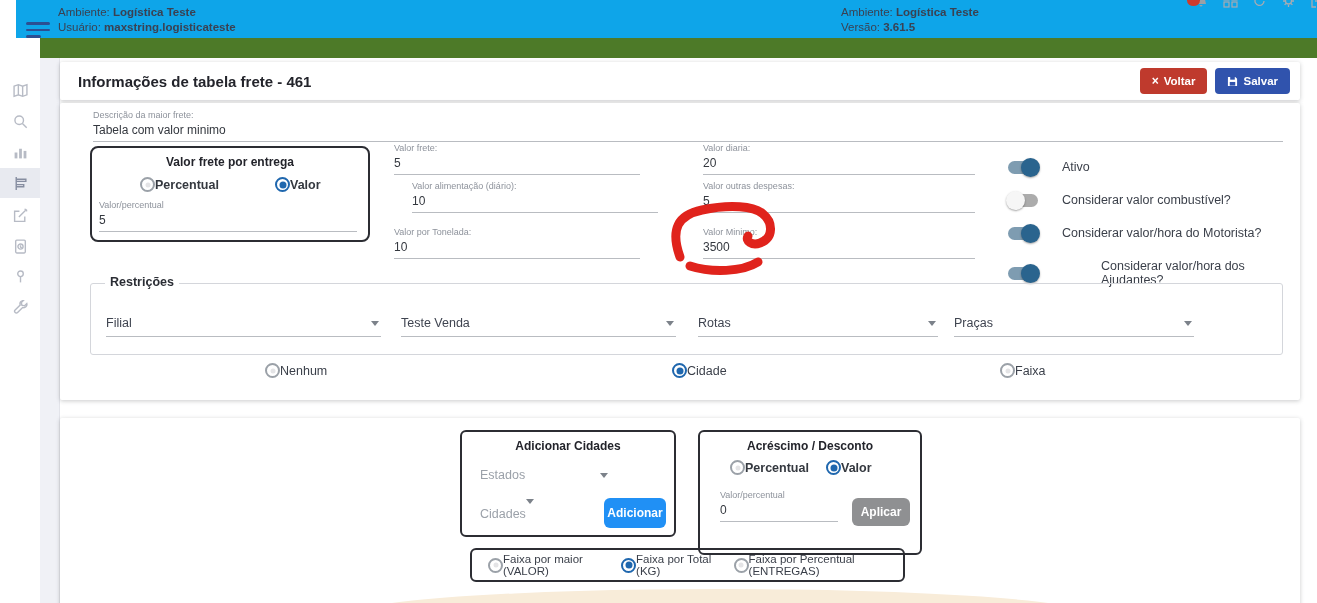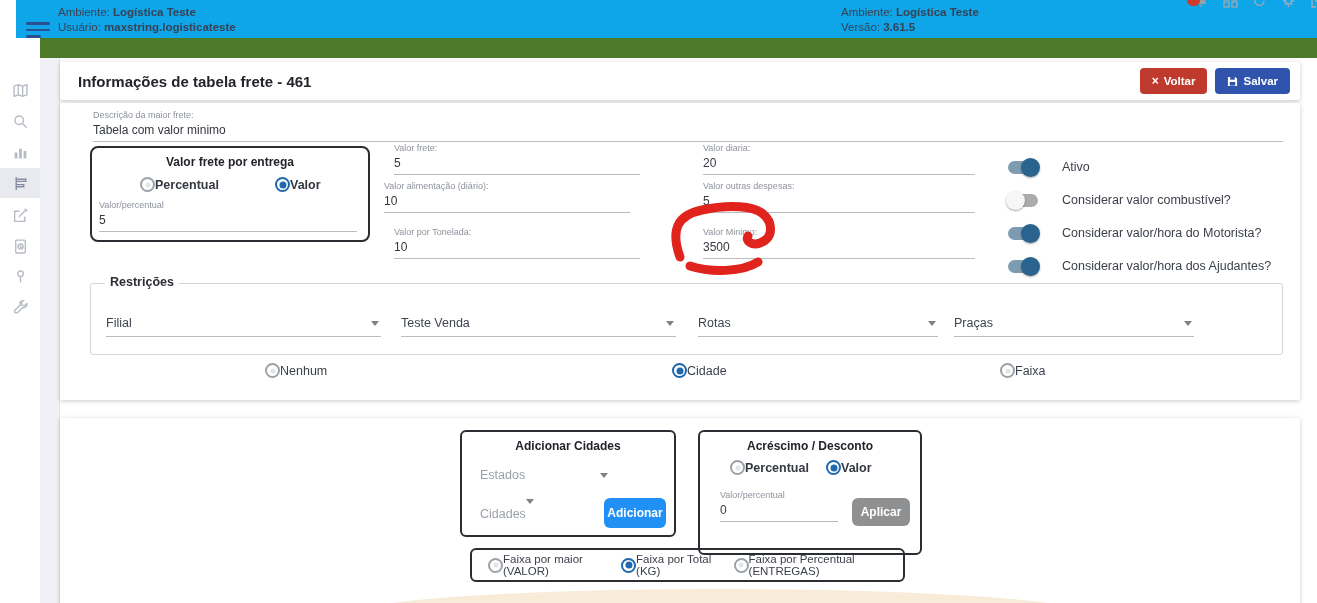--- a/index.html
+++ b/index.html
@@ -259,21 +259,21 @@
     </div>
 
     <div class="abs" style="left:334px; top:40px; width:246px;">
       <div class="flabel">Valor frete:</div>
       <div class="fvalue">5</div>
     </div>
     <div class="abs" style="left:643px; top:40px; width:272px;">
       <div class="flabel">Valor diaria:</div>
       <div class="fvalue">20</div>
     </div>
-    <div class="abs" style="left:324px; top:78px; width:246px;">
+    <div class="abs" style="left:352px; top:78px; width:246px;">
       <div class="flabel">Valor alimentação (diário):</div>
       <div class="fvalue">10</div>
     </div>
     <div class="abs" style="left:643px; top:78px; width:272px;">
       <div class="flabel">Valor outras despesas:</div>
       <div class="fvalue">5</div>
     </div>
     <div class="abs" style="left:334px; top:124px; width:246px;">
       <div class="flabel">Valor por Tonelada:</div>
       <div class="fvalue">10</div>
@@ -294,21 +294,21 @@
           <div class="knob"></div>
         </div>
       <span class="tlabel">Considerar valor combustível?</span>
     </div>
     <div class="toggle-row" style="left:948px; top:123px;">
       <div class="toggle on">
           <div class="knob"></div>
         </div>
       <span class="tlabel">Considerar valor/hora do Motorista?</span>
     </div>
-    <div class="toggle-row" style="left:948px; top:156px;">
+    <div class="toggle-row" style="left:948px; top:156px;gap:39px;">
       <div class="toggle on">
           <div class="knob"></div>
         </div>
       <span class="tlabel">Considerar valor/hora dos Ajudantes?</span>
     </div>
 
     <div class="fset" style="left:30px; top:180px; width:1193px; height:72px;">
       <span class="legend">Restrições</span>
       <div class="dd" style="left:15px; top:32px; width:275px;">
         <div class="dd-line">

